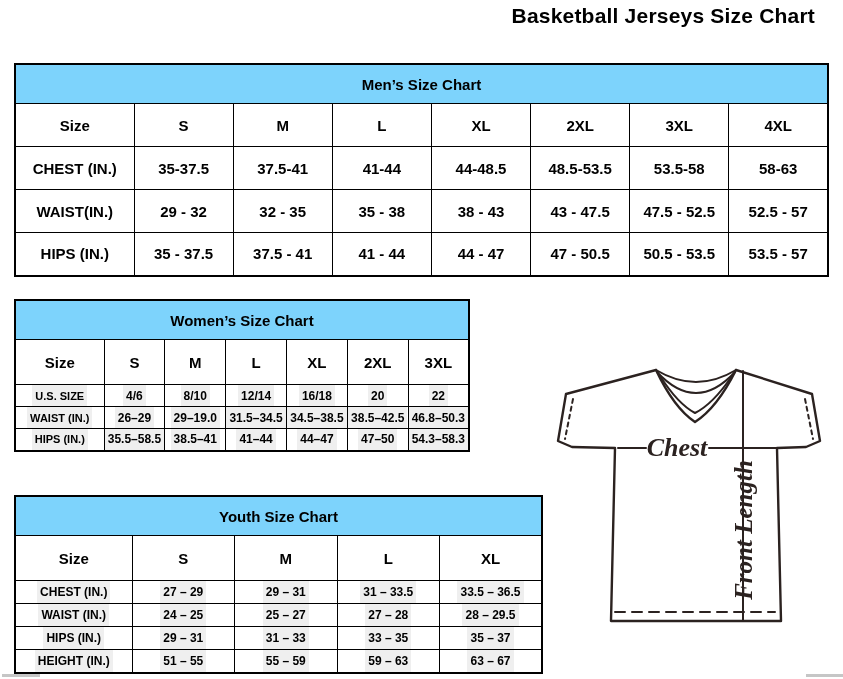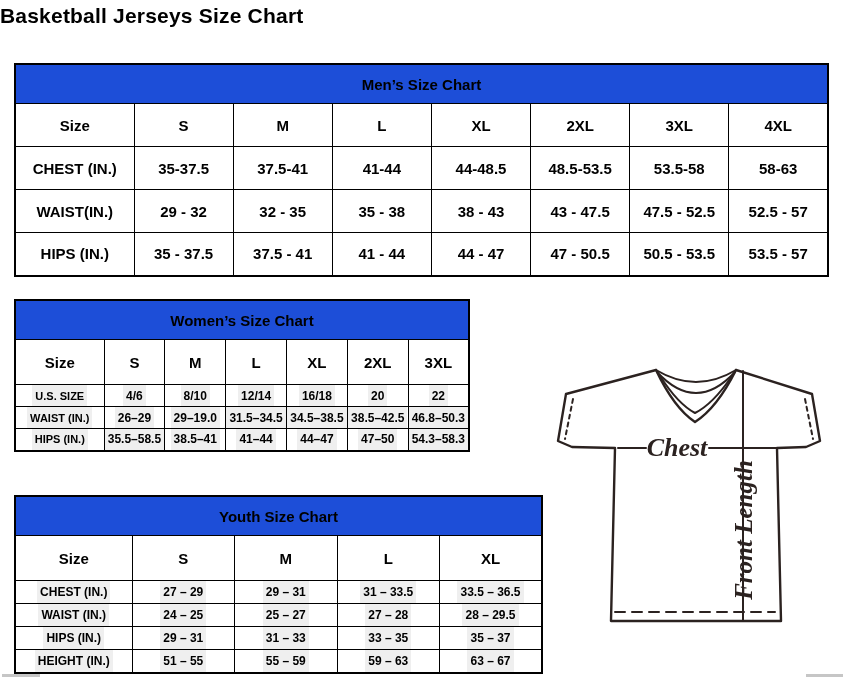--- a/index.html
+++ b/index.html
@@ -1,32 +1,32 @@
 <!DOCTYPE html>
 <html><head>
 <meta charset="utf-8">
 <style>
   html,body{margin:0;padding:0;}
   body{
     width:843px;height:679px;position:relative;background:#ffffff;
     font-family:"Liberation Sans",sans-serif;color:#000;overflow:hidden;
   }
   .page-title{
-    position:absolute;top:4px;left:0;width:815px;text-align:left;
+    position:absolute;top:4px;left:0;width:815px;text-align:right;
     font-size:21px;font-weight:bold;letter-spacing:0.2px;
   }
   table.size-chart{
     position:absolute;border-collapse:collapse;table-layout:fixed;
     border:2px solid #000;background:#fff;
   }
   table.size-chart th,table.size-chart td{
     border:1px solid #000;text-align:center;vertical-align:middle;
     font-weight:bold;padding:0;overflow:hidden;white-space:nowrap;
   }
-  th.band{background:#1d4ed8;font-size:15px;height:38px;border-bottom:2px solid #000;}
+  th.band{background:#7dd3fc;font-size:15px;height:38px;border-bottom:2px solid #000;}
   
   #mens{left:14px;top:63px;width:815px;}
   #mens col.label{width:119px;}
   #mens tr.cols{height:43px;font-size:15px;}
   #mens tbody tr{height:43px;font-size:15px;}
   
   #womens{left:14px;top:299px;width:456px;}
   #womens col.label{width:89px;}
   #womens tr.cols{height:45px;font-size:15px;}
   #womens tbody tr{height:22px;font-size:12px;}

